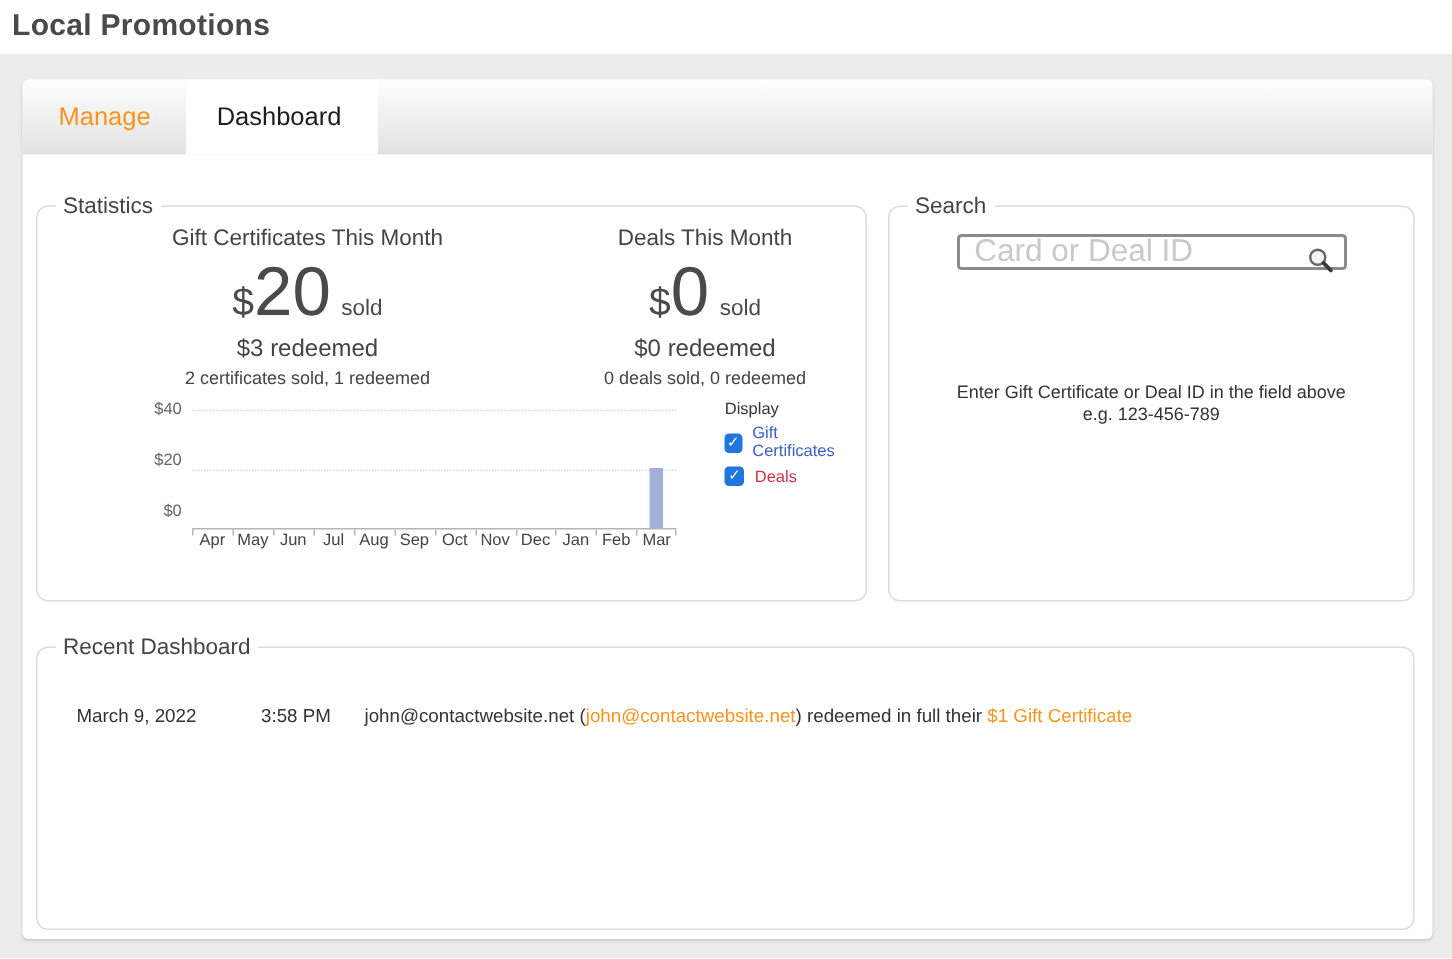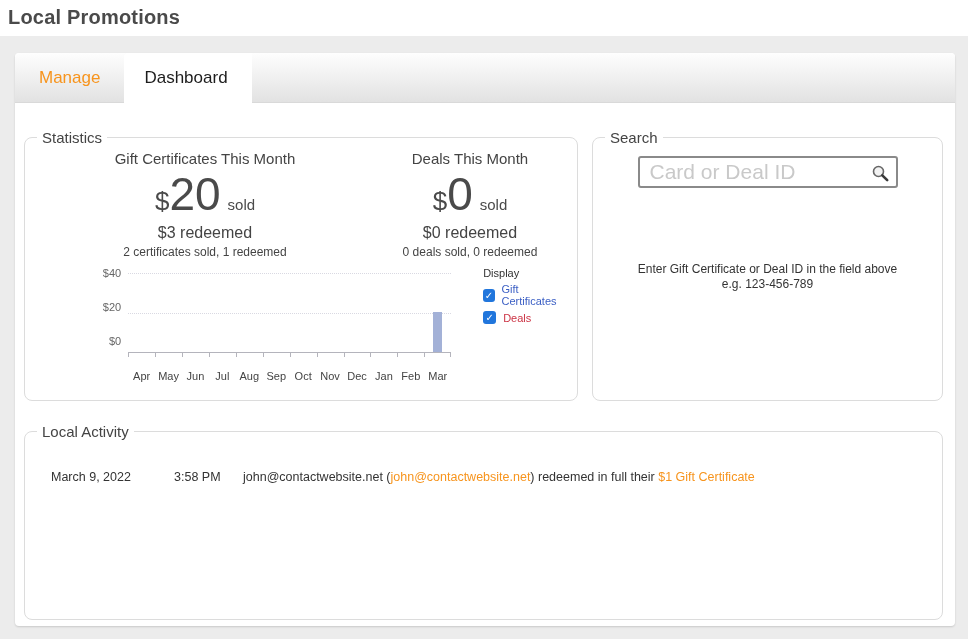--- a/index.html
+++ b/index.html
@@ -69,36 +69,36 @@
     height:80px; width:32px; text-align:right; margin-right:7px;
     font-size:11px; color:#666; transform:translateY(-6px);
   }
   .plot {
     position:relative; width:323px; height:80px;
     border-bottom:1px solid #b4b4bc;
   }
   .gridline { position:absolute; left:0; right:0; border-top:1px dotted #d9d9e2; }
   .bar { position:absolute; bottom:0; width:9px; }
   .tick { position:absolute; top:80px; width:1px; height:4px; background:#b4b4bc; }
-  .months { display:flex; width:323px; margin-top:17px; }
+  .months { display:flex; width:323px; margin-top:1px; }
   .months span { flex:1; text-align:center; font-size:11px; color:#444; }
   .chart-legend { margin-left:32px; margin-top:-6px; }
   .chart-legend .dl-title { font-size:11px; color:#333; margin-bottom:4px; }
   .dl-item { display:flex; align-items:center; margin-bottom:4px; cursor:pointer; }
   .cb {
     width:13px; height:13px; border-radius:3px; background:#2176dc;
     color:#fff; font-size:10px; font-weight:bold;
     display:flex; align-items:center; justify-content:center;
     margin-right:7px;
   }
   .dl-label { font-size:11px; }
   
   .search-box { position:relative; width:260px; margin:10px auto 0 auto; }
   .search-input {
-    width:260px; height:32px; border:2px solid #8a8a8a; border-radius:3px;
+    width:260px; height:24px; border:2px solid #8a8a8a; border-radius:3px;
     font-size:21px; padding:0 34px 0 10px; color:#333; outline:none;
     font-family:"Liberation Sans","DejaVu Sans",sans-serif;
   }
   .search-input::placeholder { color:#c9c9c9; }
   .search-icon { position:absolute; right:8px; top:8px; }
   .search-help { margin-top:74px; text-align:center; font-size:12px; color:#333; line-height:15px; }
   
   .activity-row { display:flex; margin:30px 0 0 16px; font-size:12.5px; color:#333; }
   .act-date { width:123px; }
   .act-time { width:69px; }
@@ -217,21 +217,21 @@
           </div>
           <div class="search-help">
             <div>Enter Gift Certificate or Deal ID in the field above</div>
             <div>e.g. 123-456-789</div>
           </div>
         </fieldset>
 
       </div>
 
       <fieldset class="fs-recent">
-        <legend>Local Activity</legend>
+        <legend>Recent Dashboard</legend>
         <div>
             <div class="activity-row">
               <div class="act-date">March 9, 2022</div>
               <div class="act-time">3:58 PM</div>
               <div class="act-desc"><span>john@contactwebsite.net (</span><span class="link">john@contactwebsite.net</span><span>) redeemed in full their </span><span class="link">$1 Gift Certificate</span></div>
             </div>
           </div>
       </fieldset>
 
     </div>

